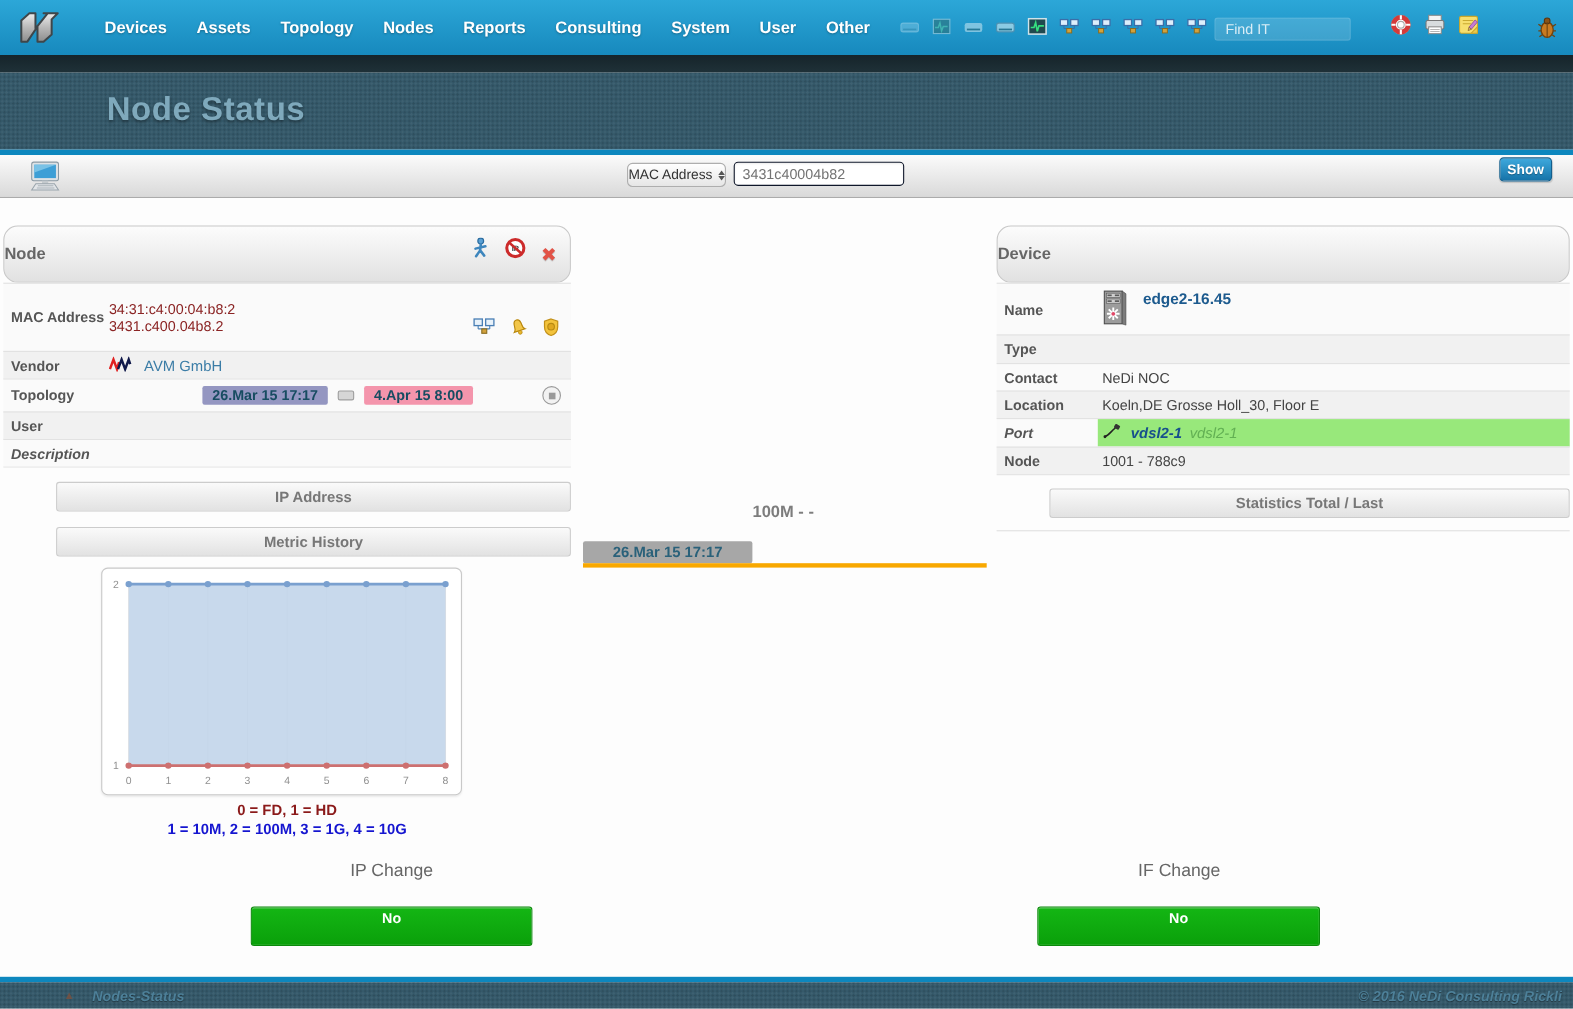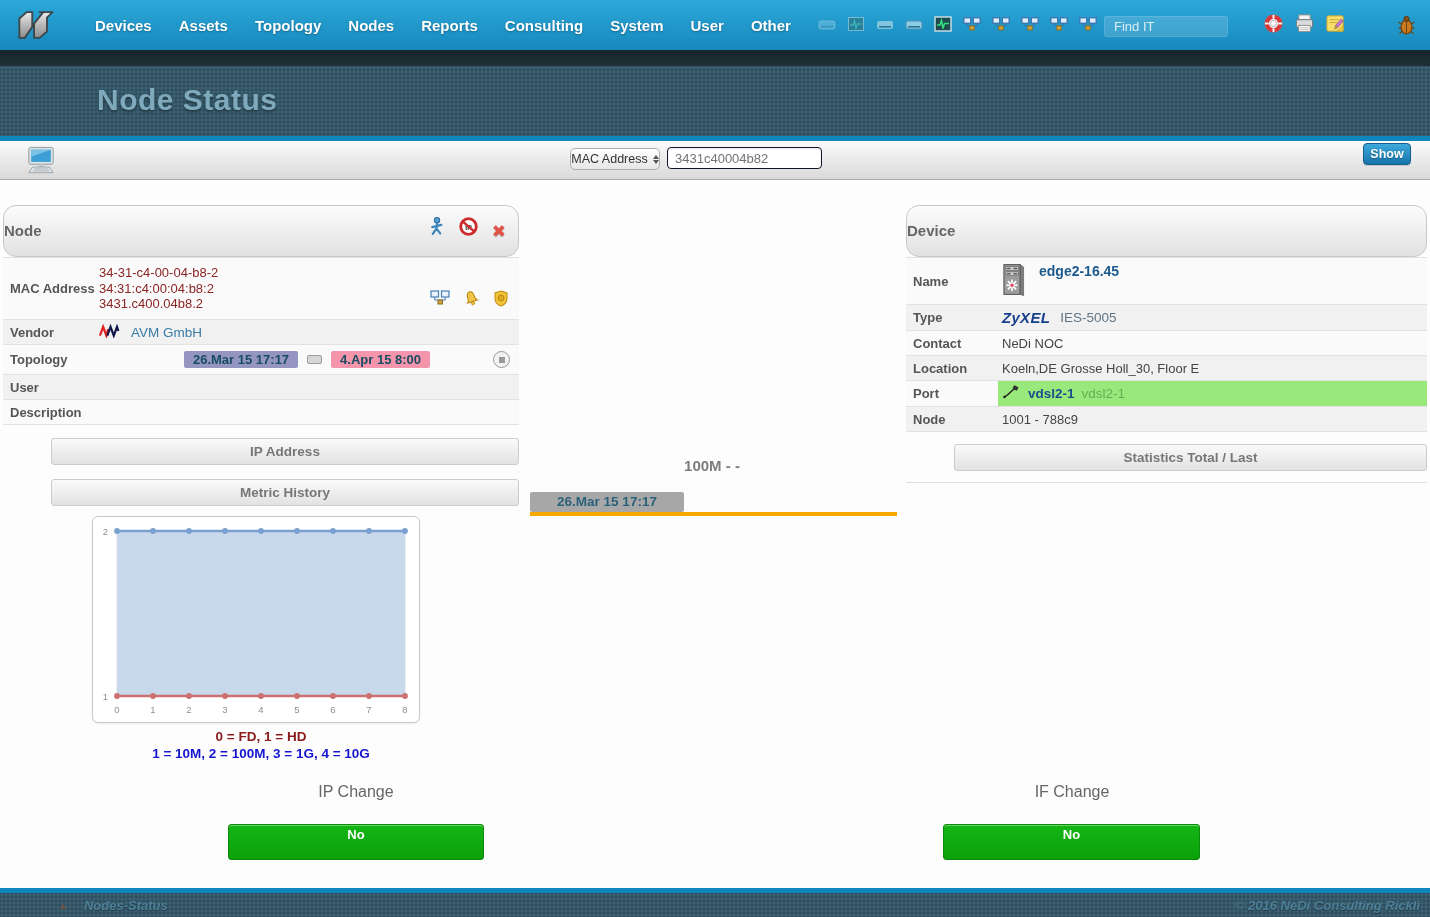--- a/index.html
+++ b/index.html
@@ -342,21 +342,20 @@
               <line x1="4.2" y1="4.8" x2="14.8" y2="14.2" stroke="#cc2b2b" stroke-width="2.4"></line>
             </svg></span>
         <span class="x-glyph" data-interactable="true">✖</span>
       </span>
     </div>
 
     <div class="rows" data-interactable="false">
       <div class="row" style="min-height:62px;" data-interactable="false">
         <div class="lbl" data-interactable="false">MAC Address</div>
         <div class="val mac-vals" data-interactable="false">
-          <div data-interactable="false">34-31-c4-00-04-b8-2</div>
           <div data-interactable="false">34:31:c4:00:04:b8:2</div>
           <div data-interactable="false">3431.c400.04b8.2</div>
         </div>
         <span class="mac-icons">
           <span data-interactable="true">
             <svg width="20" height="17" viewBox="0 0 20 17">
                 <rect x="1" y="1" width="7.5" height="6" fill="#e8f2fa" stroke="#4a7fb5" stroke-width="1.2"></rect>
                 <rect x="11.5" y="1" width="7.5" height="6" fill="#e8f2fa" stroke="#4a7fb5" stroke-width="1.2"></rect>
                 <line x1="4.7" y1="7" x2="4.7" y2="10" stroke="#4a7fb5"></line>
                 <line x1="15.2" y1="7" x2="15.2" y2="10" stroke="#4a7fb5"></line>
@@ -400,21 +399,21 @@
         <span class="record-icon" data-interactable="true">
             <b></b>
           </span>
       </div>
 
       <div class="row" style="min-height:25px;" data-interactable="false">
         <div class="lbl" data-interactable="false">User</div>
         <div class="val" data-interactable="false"></div>
       </div>
 
-      <div class="row" style="min-height:25px;" data-interactable="false">
+      <div class="row" style="min-height:25px;font-style:italic;" data-interactable="false">
         <div class="lbl" data-interactable="false">Description</div>
         <div class="val" data-interactable="false"></div>
       </div>
     </div>
 
     <div class="section-bar" style="margin-top:13px;" data-interactable="false">IP Address</div>
     <div class="section-bar" style="margin-top:14px;" data-interactable="false">Metric History</div>
 
     <div class="chart-box" data-interactable="false"><svg width="326" height="205">
           <line x1="24" y1="14" x2="24" y2="179" stroke="#e2e2e2"></line>
@@ -493,37 +492,33 @@
                   <line x1="14.8" y1="18.8" x2="6.2" y2="27.2"></line>
                 </g>
                 <circle cx="10.5" cy="23" r="1.8" fill="#e04868"></circle>
               </svg></span>
           <span class="dev-name" data-interactable="true">edge2-16.45</span>
         </div>
       </div>
 
       <div class="row" style="min-height:26px;" data-interactable="false">
         <div class="lbl" data-interactable="false">Type</div>
-        <div class="val" style="display:flex;align-items:center;" data-interactable="false">
-          <span class="brand" data-interactable="false">ZyXEL</span>
-          <span style="color:#5f7585;font-size:13.5px;" data-interactable="true">IES-5005</span>
-        </div>
       </div>
 
       <div class="row" style="min-height:25px;" data-interactable="false">
         <div class="lbl" data-interactable="false">Contact</div>
         <div class="val" data-interactable="false">NeDi NOC</div>
       </div>
 
       <div class="row" style="min-height:25px;" data-interactable="false">
         <div class="lbl" data-interactable="false">Location</div>
         <div class="val" data-interactable="false">Koeln,DE Grosse Holl_30, Floor E</div>
       </div>
 
-      <div class="row" style="min-height:26px;" data-interactable="false">
+      <div class="row" style="min-height:26px;font-style:italic;" data-interactable="false">
         <div class="lbl" data-interactable="false">Port</div>
         <div class="val port-val" data-interactable="false">
           <span data-interactable="false">
             <svg width="18" height="14" viewBox="0 0 18 14">
                 <path d="M2 12 C6 11 8 7 12 4" fill="none" stroke="#222" stroke-width="1.4"></path>
                 <rect x="11" y="1" width="5" height="4" rx="1" transform="rotate(28 13.5 3)" fill="#333"></rect>
                 <circle cx="2.5" cy="12" r="1.3" fill="#222"></circle>
               </svg></span>
           <span class="port-name" data-interactable="true">vdsl2-1</span>
           <span class="port-alias" data-interactable="false">vdsl2-1</span>

